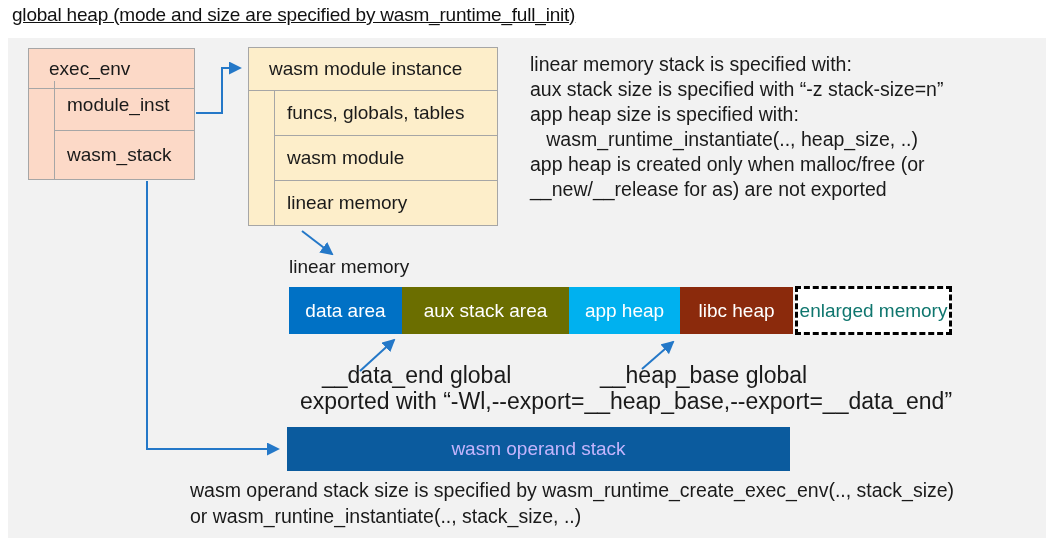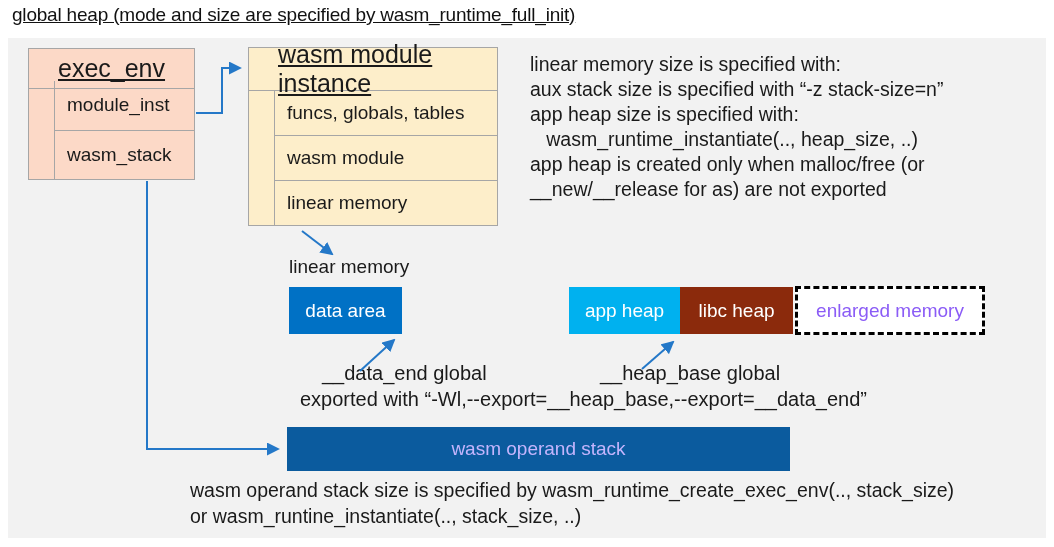--- a/index.html
+++ b/index.html
@@ -3,21 +3,21 @@
 <meta charset="utf-8">
 <style>
   * { margin:0; padding:0; box-sizing:border-box; }
   body { background:#ffffff; font-family:"Liberation Sans","DejaVu Sans",sans-serif; }
   .canvas { position:relative; width:1054px; height:547px; background:#ffffff; overflow:hidden; color:#1a1a1a; }
   .title { position:absolute; left:12px; top:4px; font-size:19px; color:#111; letter-spacing:-0.2px;text-decoration:underline; }
   .panel { position:absolute; left:8px; top:38px; width:1038px; height:500px; background:#f2f2f2; }
 
   
   .nbox { position:absolute; border:1px solid #a6a6a6; }
-  .nbox-header { display:flex; align-items:center; padding-left:29px; font-size:25px; border-bottom:1px solid #a6a6a6;text-decoration:underline; }
+  .nbox-header { display:flex; align-items:center; padding-left:20px; font-size:19px; border-bottom:1px solid #a6a6a6; }
   .nbox-rows { position:absolute; left:25px; right:0; bottom:0; display:flex; flex-direction:column; }
   .nbox-row { flex:1; display:flex; align-items:center; padding-left:12px; font-size:19px; border-left:1px solid #a6a6a6; border-top:1px solid #a6a6a6; }
   .nbox-row:first-child { border-top:none; }
 
   .exec-env { left:28px; top:48px; width:167px; height:132px; }
   .exec-env .nbox-header { height:40px; }
   .exec-env .nbox-rows { top:32px; }
 
   .mod-inst { left:248px; top:47px; width:250px; height:179px; }
   .mod-inst .nbox-header { height:43px; }
@@ -27,24 +27,24 @@
   .notes div { white-space:pre-wrap; }
 
   .lm-label { position:absolute; left:289px; top:256px; font-size:19px; }
 
   .bar-seg { position:absolute; top:287px; height:47px; display:flex; align-items:center; justify-content:center;
              font-size:19px; color:#ffffff; }
   .seg-data { left:289px; width:113px; }
   .seg-aux  { left:402px; width:167px; }
   .seg-app  { left:569px; width:111px; }
   .seg-libc { left:680px; width:113px; }
-  .seg-enl  { left:795px; width:190px; top:286px; height:49px; background:#ffffff; color:#8b5cf6;
+  .seg-enl  { left:795px; width:157px; top:286px; height:49px; background:#ffffff; color:#0f766e;
               border:3px dashed #000000; }
 
-  .ann { position:absolute; font-size:20px; }
+  .ann { position:absolute; font-size:23px; }
   .ann-data-end { left:322px; top:362px; }
   .ann-heap-base { left:600px; top:362px; }
   .ann-exported { left:300px; top:388px; }
 
   .operand-bar { position:absolute; left:287px; top:427px; width:503px; height:44px;
                  display:flex; align-items:center; justify-content:center;
                  font-size:19px; color:#c4b5fd; }
   .bottom-notes { position:absolute; left:190px; top:477px; font-size:19.5px; line-height:26px; }
 
   svg.connectors { position:absolute; left:0; top:0; pointer-events:none; }
@@ -69,31 +69,32 @@
   <div class="nbox mod-inst" style="background: rgb(253, 238, 202);">
     <div class="nbox-header">wasm module instance</div>
     <div class="nbox-rows">
       <div class="nbox-row">funcs, globals, tables</div>
       <div class="nbox-row">wasm module</div>
       <div class="nbox-row">linear memory</div>
     </div>
   </div>
 
   <div class="notes">
-    <div>linear memory size is specified with:</div>
+    <div>linear memory stack is specified with:</div>
     <div>aux stack size is specified with “-z stack-size=n”</div>
     <div>app heap size is specified with:</div>
     <div>   wasm_runtime_instantiate(.., heap_size, ..)</div>
     <div>app heap is created only when malloc/free (or</div>
     <div>__new/__release for as) are not exported</div>
   </div>
 
   <div class="lm-label">linear memory</div>
 
   <div class="bar-seg seg-data" style="background: rgb(0, 113, 197);">data area</div>
+  <div class="bar-seg seg-aux" style="background: rgb(107, 110, 0);">aux stack area</div>
   <div class="bar-seg seg-app" style="background: rgb(0, 177, 239);">app heap</div>
   <div class="bar-seg seg-libc" style="background: rgb(139, 42, 12);">libc heap</div>
   <div class="bar-seg seg-enl">enlarged memory</div>
 
   <div class="ann ann-data-end">__data_end global</div>
   <div class="ann ann-heap-base">__heap_base global</div>
   <div class="ann ann-exported">exported with “-Wl,--export=__heap_base,--export=__data_end”</div>
 
   <div class="operand-bar" style="background: rgb(11, 91, 158);">wasm operand stack</div>
 

